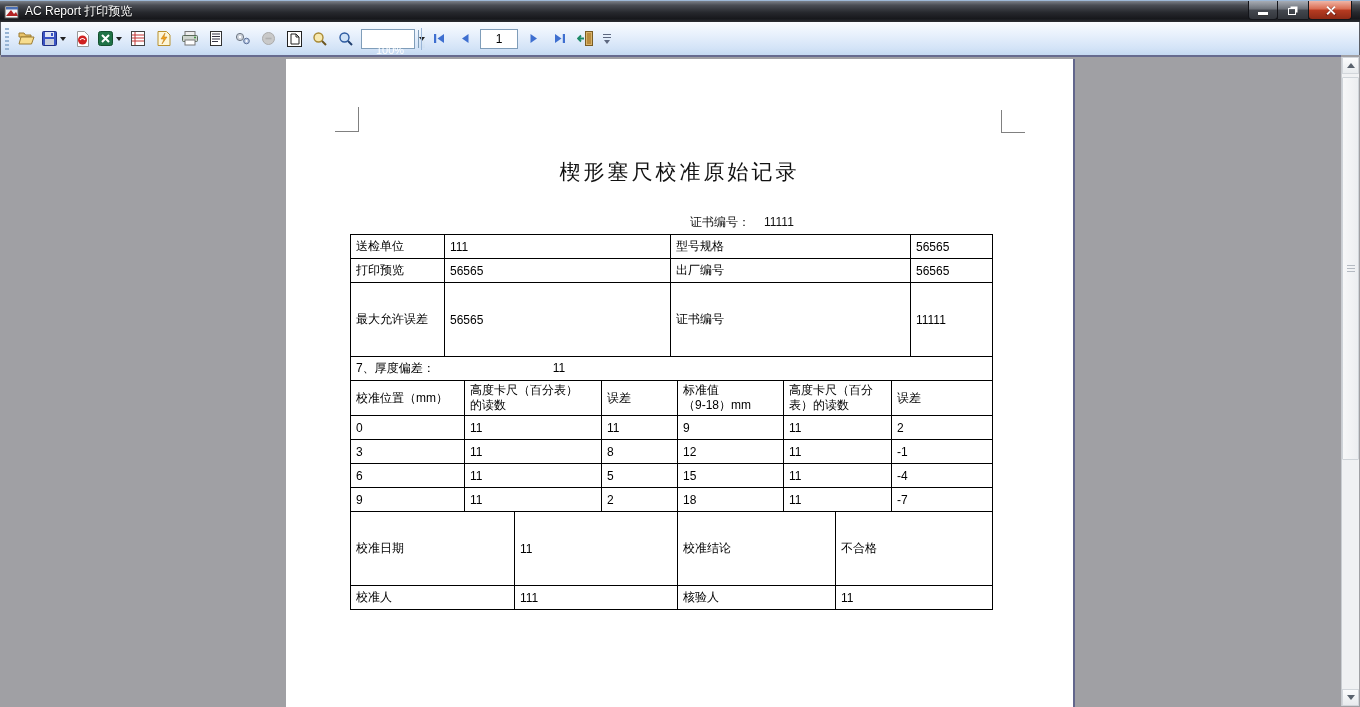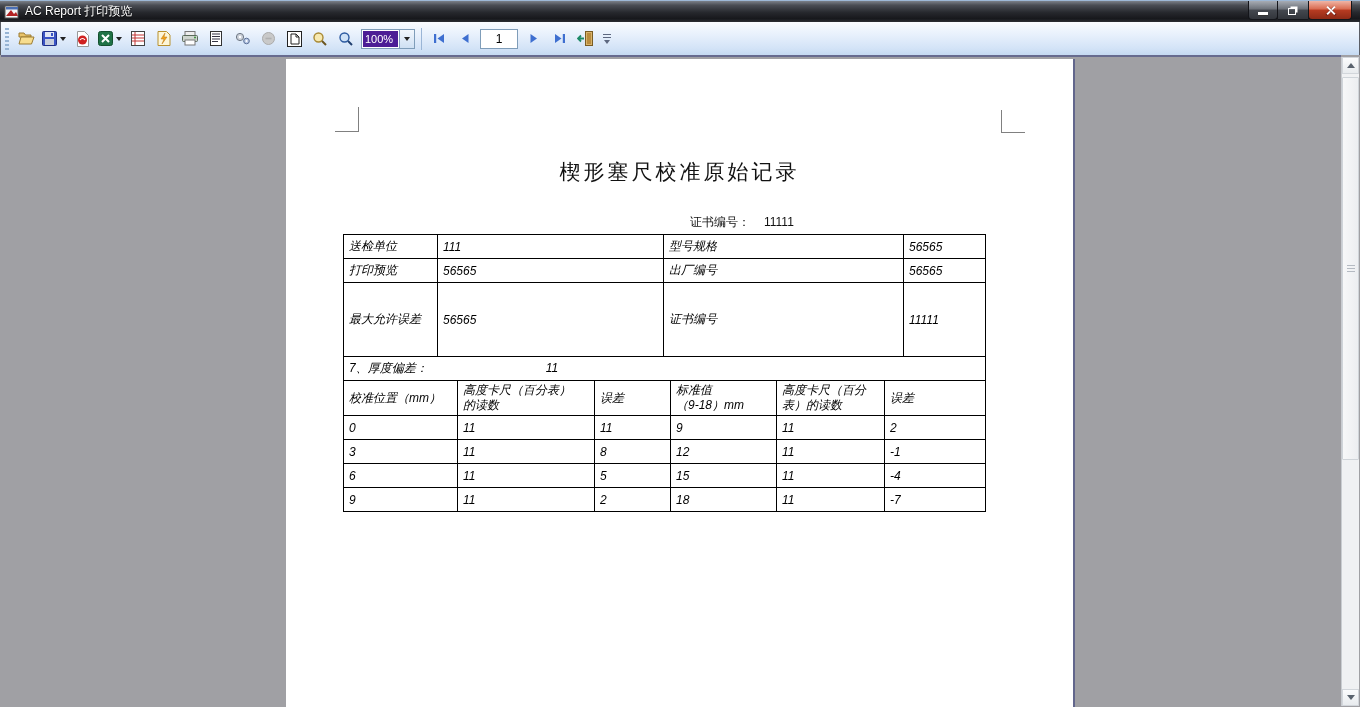--- a/index.html
+++ b/index.html
@@ -39,21 +39,21 @@
   .grip{ width:4px; height:22px; margin:0 4px 0 1px;
     background:repeating-linear-gradient(to bottom,#97b4d4 0 2px,transparent 2px 4px); }
   .tbtn{ width:24px; height:24px; border:none; background:transparent; display:flex;
          align-items:center; justify-content:center; margin:0 1px; padding:0; cursor:default; }
   .tbtn.grp{ width:auto; padding:0 2px; }
   .caret{ width:0; height:0; border-left:3px solid transparent; border-right:3px solid transparent;
           border-top:4px solid #222; margin-left:3px; }
   .sep{ width:1px; height:22px; background:#9ab5d6; margin:0 4px; }
   .zoom-combo{ width:54px; height:20px; background:#fff; border:1px solid #7f9db9;
                display:flex; align-items:stretch; margin:0 2px; }
-  .zoom-value{ flex:1; font-size:11px; line-height:16px; margin:1px; padding:0 2px;
+  .zoom-value{ flex:1; font-size:11px; line-height:16px; margin:12px; padding:0 2px;
                background:#4c1d95; color:#fff; }
   .combo-btn{ width:15px; background:linear-gradient(#f2f7fd,#cfe0f3); border-left:1px solid #7f9db9;
               display:flex; align-items:center; justify-content:center; }
   .combo-btn .caret{ margin:0; }
   .page-input{ width:38px; height:20px; border:1px solid #7f9db9; font-size:12px;
                text-align:center; margin:0 2px; font-family:"Liberation Sans",sans-serif; }
   .overflow{ width:14px; height:24px; margin-left:2px; display:flex; flex-direction:column;
              align-items:center; justify-content:center; gap:2px; }
   .ovl-lines{ width:8px; height:4px; border-top:1px solid #5d6880; border-bottom:1px solid #5d6880; }
   .ovl-tri{ width:0; height:0; border-left:3px solid transparent; border-right:3px solid transparent;
@@ -69,21 +69,21 @@
     background:#ffffff; border-right:2px solid #62668c;
   }
   .mark-left{ position:absolute; left:49px; top:48px; width:24px; height:25px;
               border-right:1px solid #808080; border-bottom:1px solid #808080; }
   .mark-right{ position:absolute; left:715px; top:51px; width:24px; height:23px;
                border-left:1px solid #808080; border-bottom:1px solid #808080; }
   .doc-title{ position:absolute; top:99px; left:0; width:100%; text-align:center;
               font-size:21px; letter-spacing:3px; color:#111; font-weight:500; }
   .cert-line{ position:absolute; top:155px; left:404px; font-size:12px; color:#111; }
   .cert-val{ margin-left:14px; }
-  .tables{ position:absolute; top:175px; left:57px; width:642px;font-style:italic; }
+  .tables{ position:absolute; top:175px; left:64px; width:642px; }
   table.t{ border-collapse:collapse; table-layout:fixed; width:642px; font-size:12px; color:#000; }
   table.t + table.t{ margin-top:-1px; }
   table.t td, table.t th{ border:1px solid #000; padding:0 5px; text-align:left;
                           font-weight:normal; vertical-align:middle; overflow:hidden; }
   tr.h25 td{ height:24px; }
   tr.h75 td{ height:74px; }
   tr.h31 th{ height:30px; white-space:pre-line; line-height:15px; padding:2px 5px; }
   .gap-s{ margin-left:14px; }
   .gap-l{ margin-left:118px; }
 
@@ -388,20 +388,42 @@
           <td>9</td>
           <td>11</td>
           <td>2</td>
           <td>18</td>
           <td>11</td>
           <td>-7</td>
         </tr>
       </tbody>
         </table>
 
+      <table class="t">
+        <colgroup>
+            <col style="width:164px">
+            <col style="width:163px">
+            <col style="width:158px">
+            <col style="width:157px">
+          </colgroup>
+        <tbody>
+            <tr class="h75">
+          <td>校准日期</td>
+          <td>11</td>
+          <td>校准结论</td>
+          <td>不合格</td>
+        </tr>
+        <tr class="h25">
+          <td>校准人</td>
+          <td>111</td>
+          <td>核验人</td>
+          <td>11</td>
+        </tr>
+      </tbody>
+        </table>
 
     </div>
   </div>
 </div>
 
 <div class="vscroll">
   <div class="sbtn up">
       <span class="tri-up"></span>
     </div>
   <div class="sthumb">

